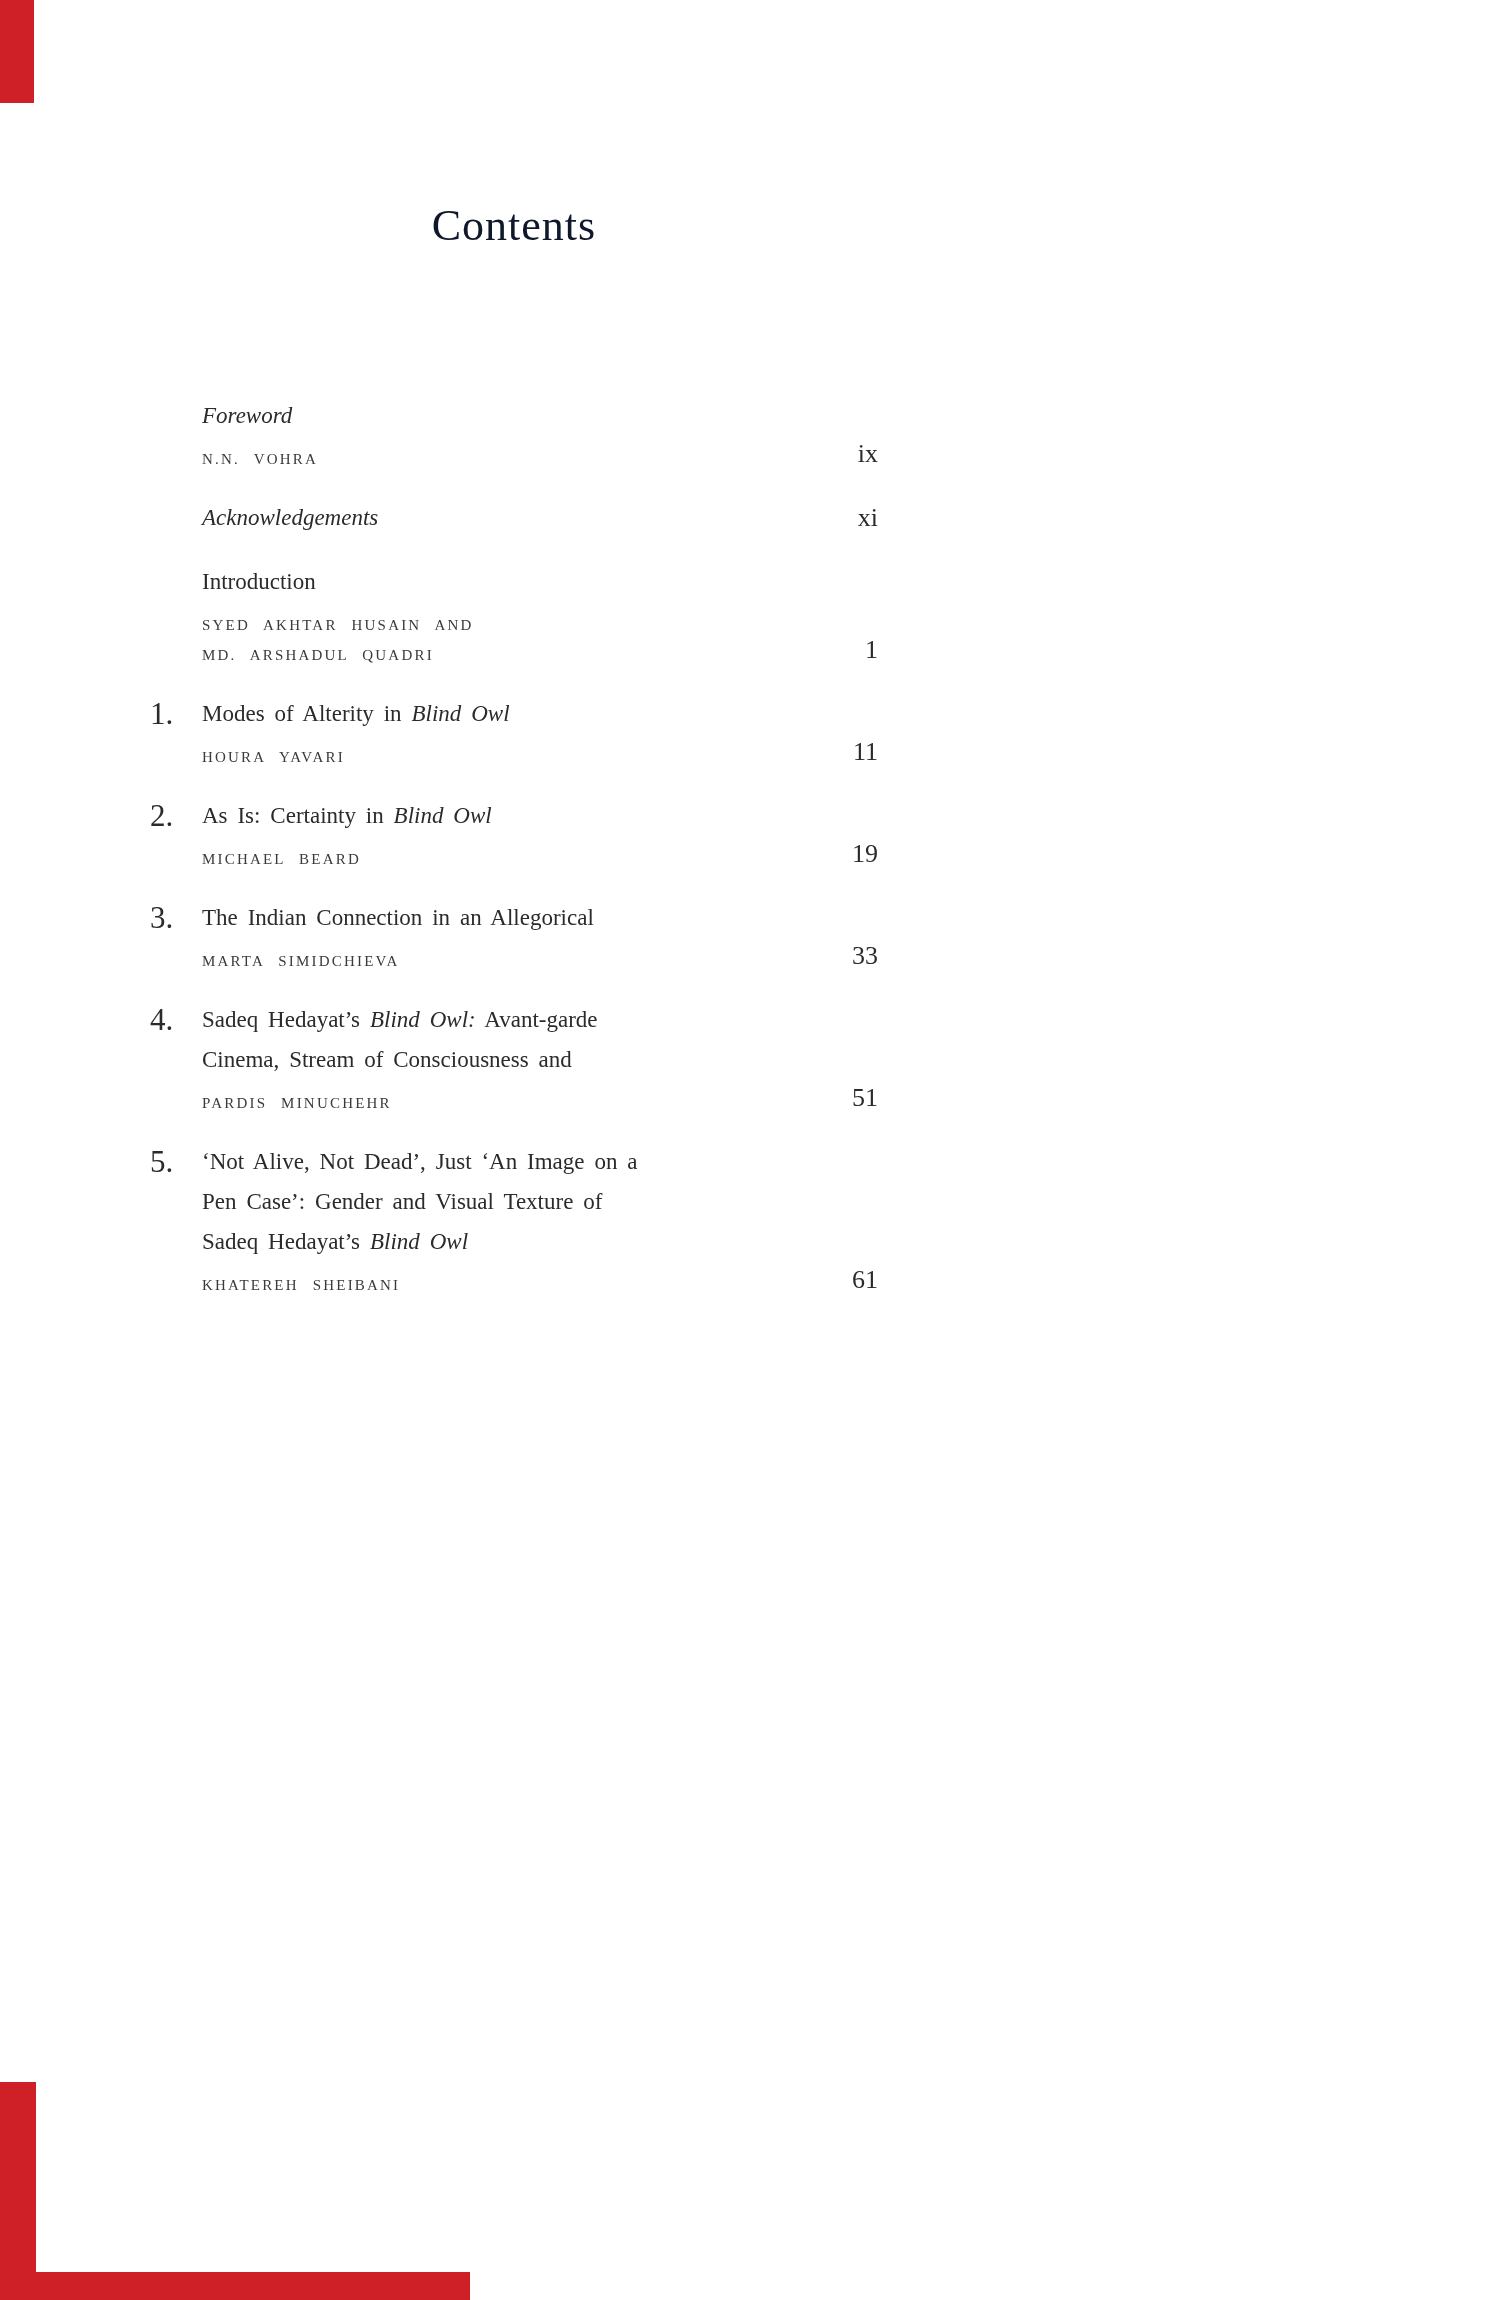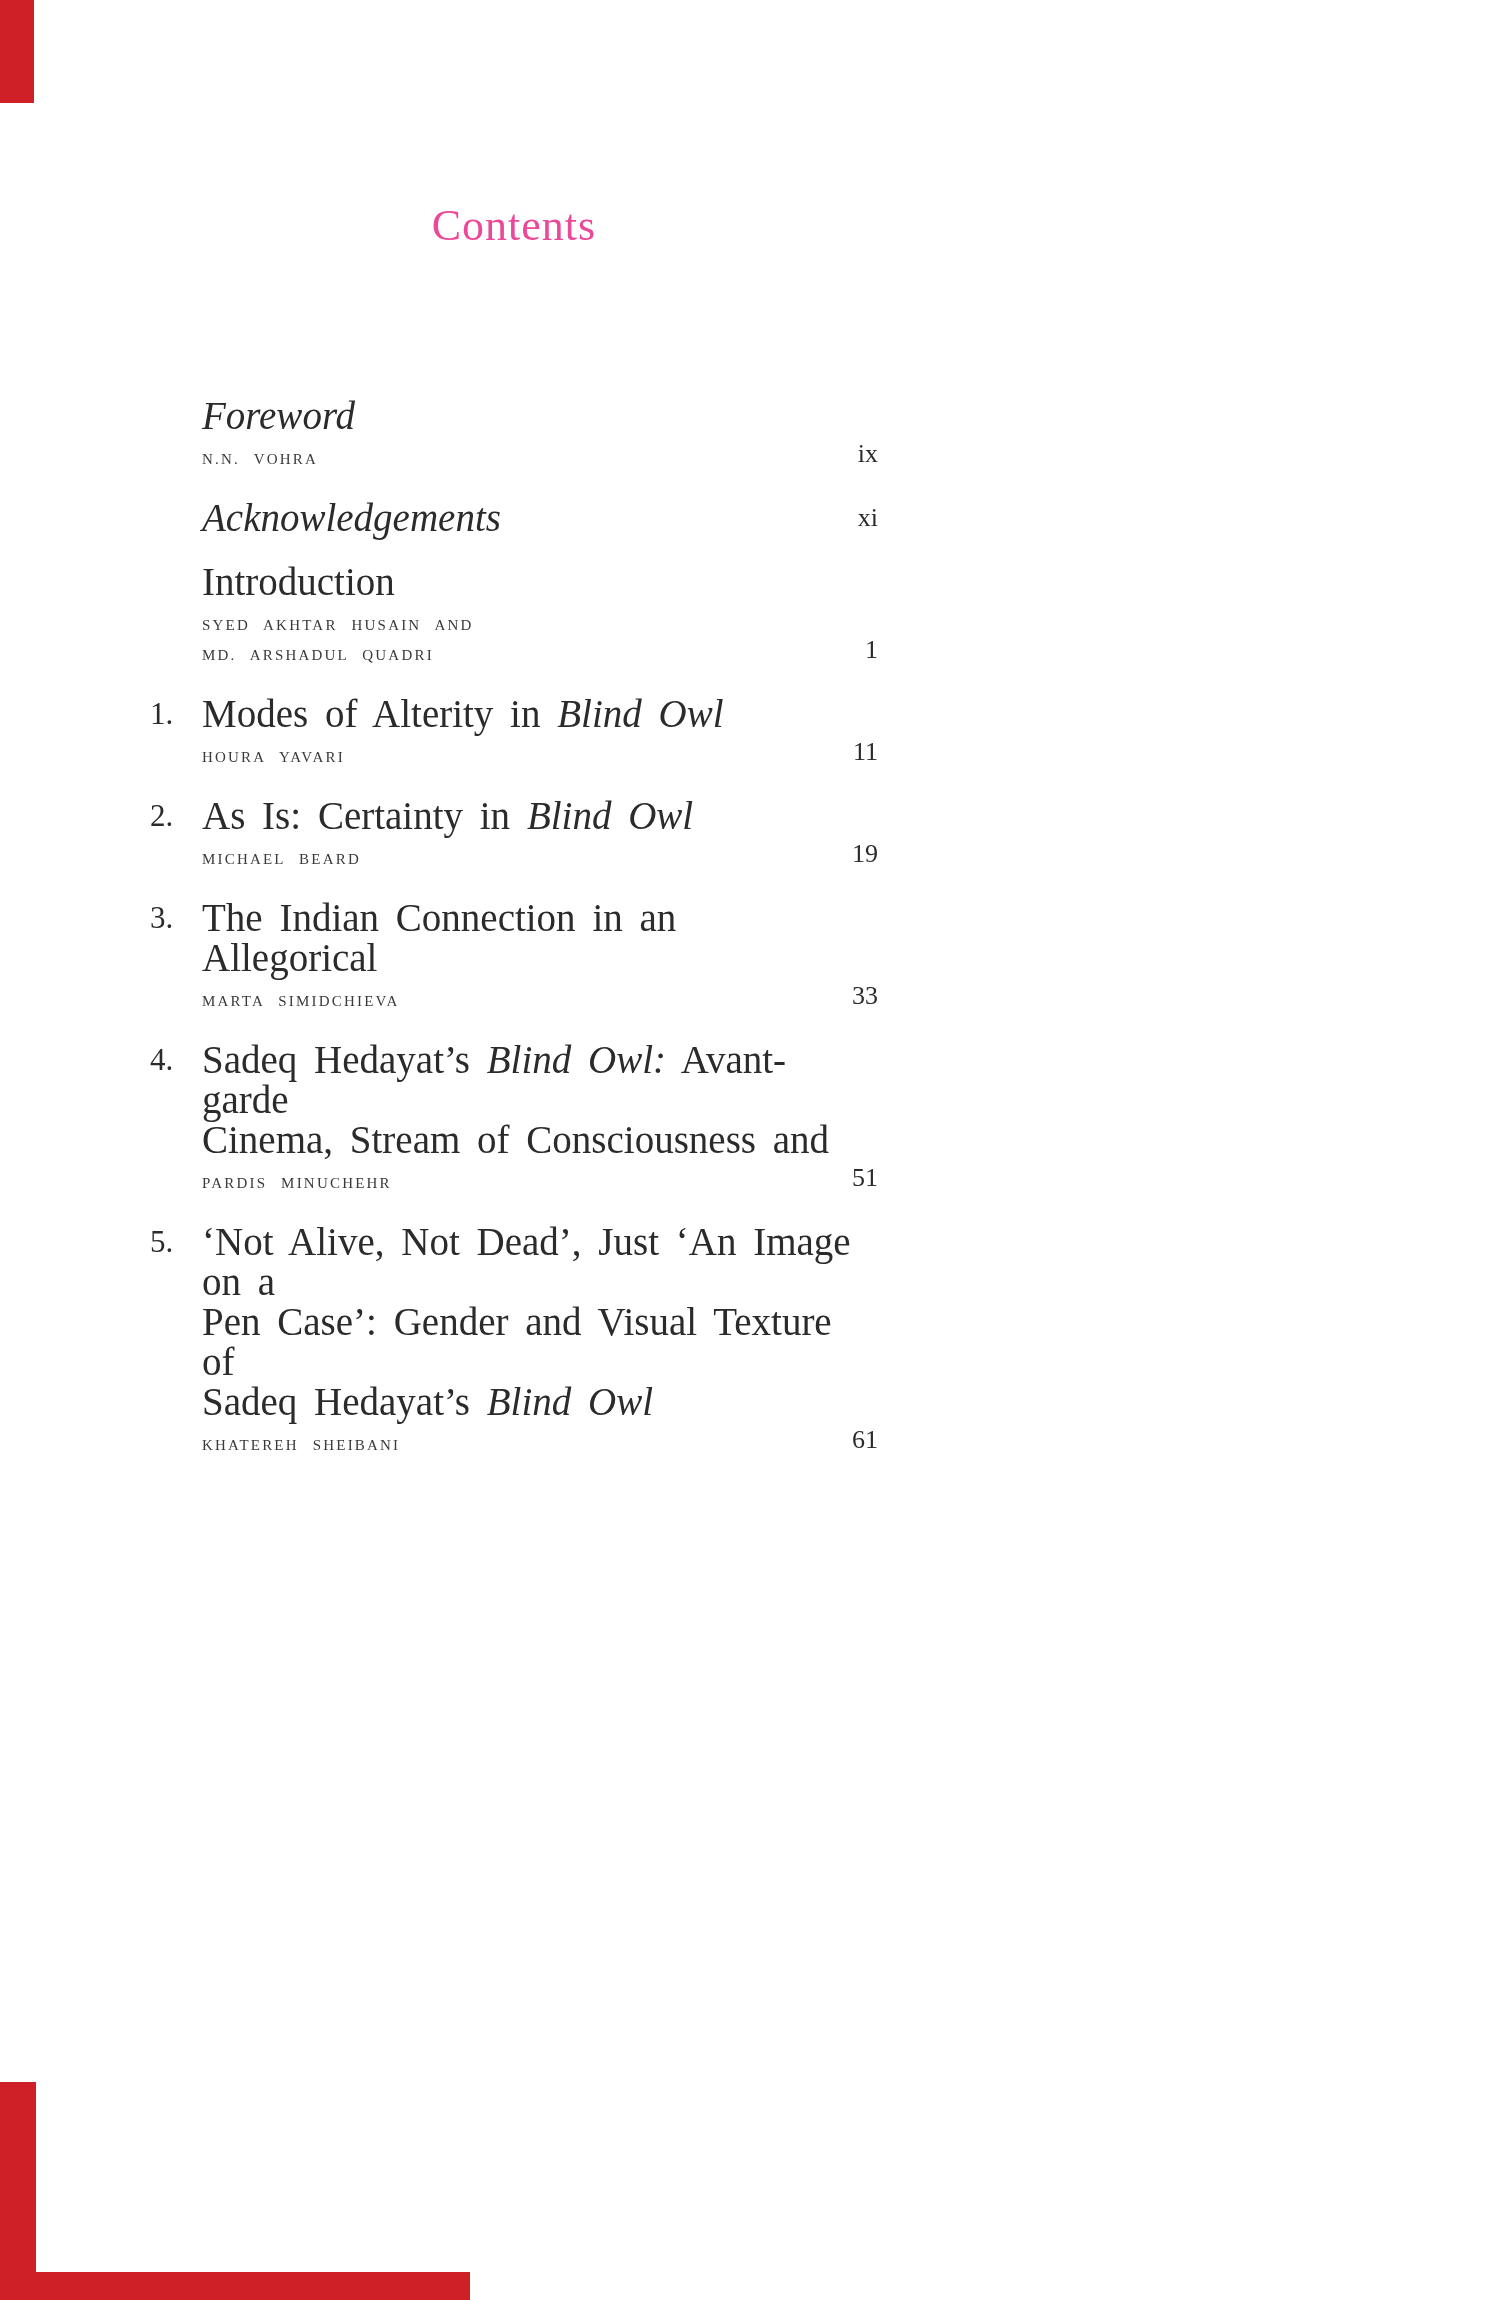--- a/index.html
+++ b/index.html
@@ -27,21 +27,21 @@
 
   
   #page-title {
     position: absolute;
     left: 150px;
     top: 200px;
     width: 728px;
     text-align: center;
     font-size: 44px;
     letter-spacing: 1px;
-    color: #ec4899;
+    color: #0f172a;
   }
 
   
   #toc-entries {
     position: absolute;
     left: 150px;
     top: 396px;
     width: 728px;
   }
   .entry {
@@ -54,21 +54,21 @@
     padding-left: 52px;
   }
   .entry-num {
     position: absolute;
     left: 0;
     top: 0;
     font-size: 31px;
     line-height: 40px;
   }
   .t-line {
-    font-size: 39px;
+    font-size: 23px;
     line-height: 40px;
     word-spacing: 0.18em;
   }
   .t-line .it { font-style: italic; }
   .authors { margin-top: 8px; }
   .a-line {
     font-size: 15px;
     line-height: 30px;
     letter-spacing: 2.2px;
     word-spacing: 8px;

